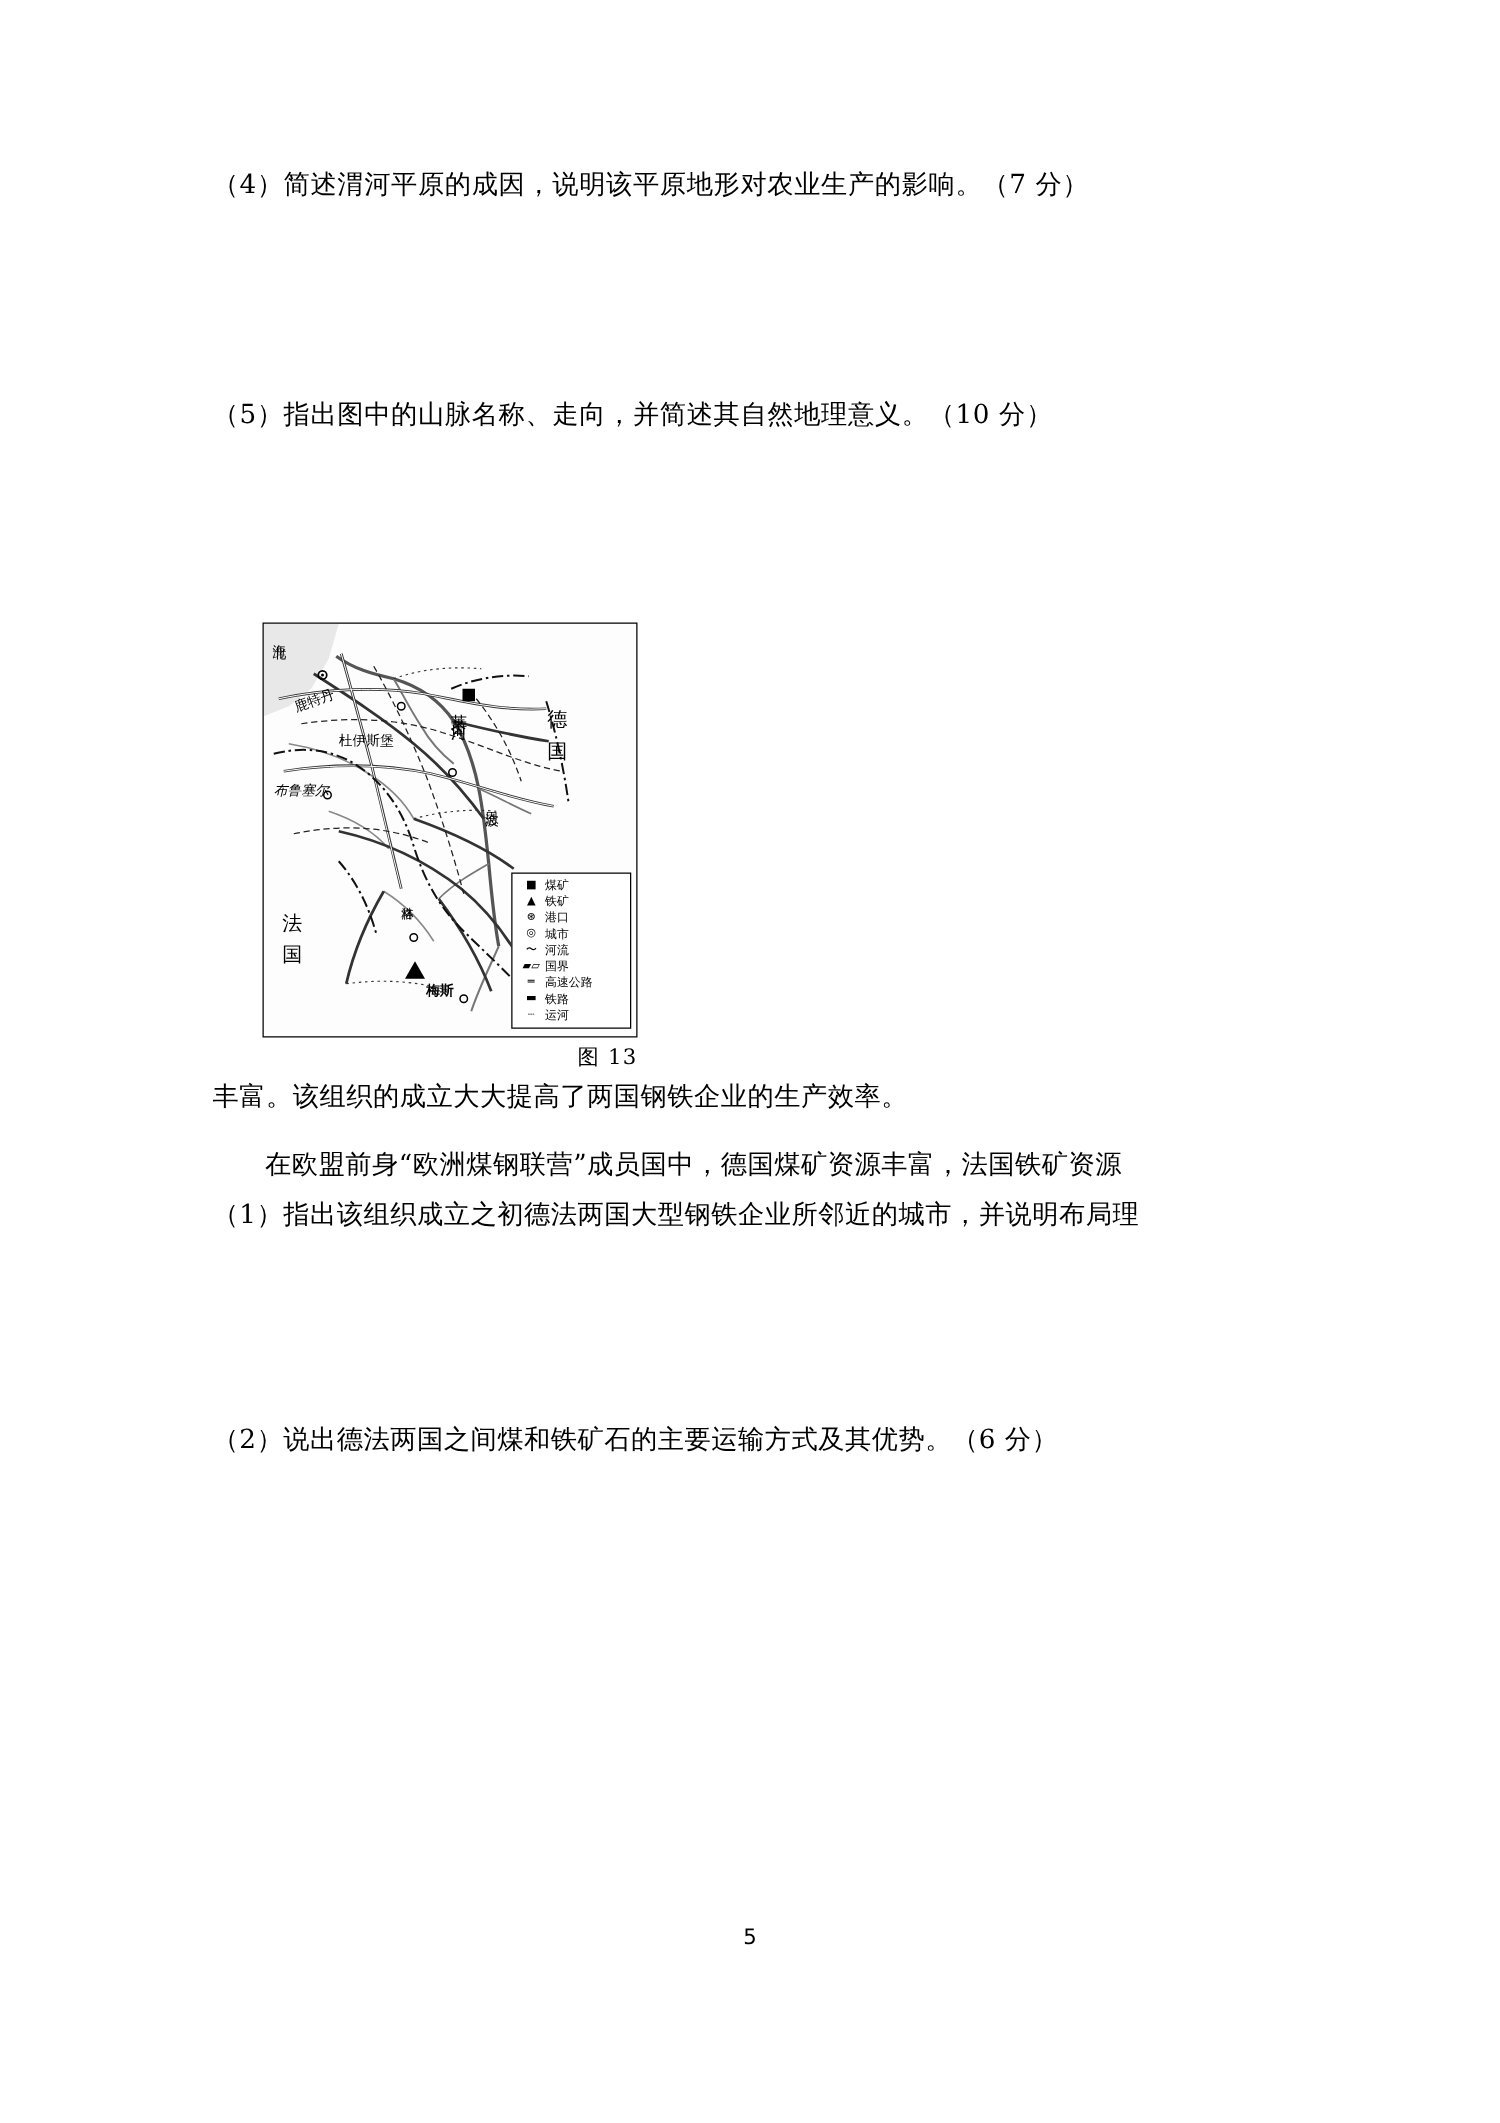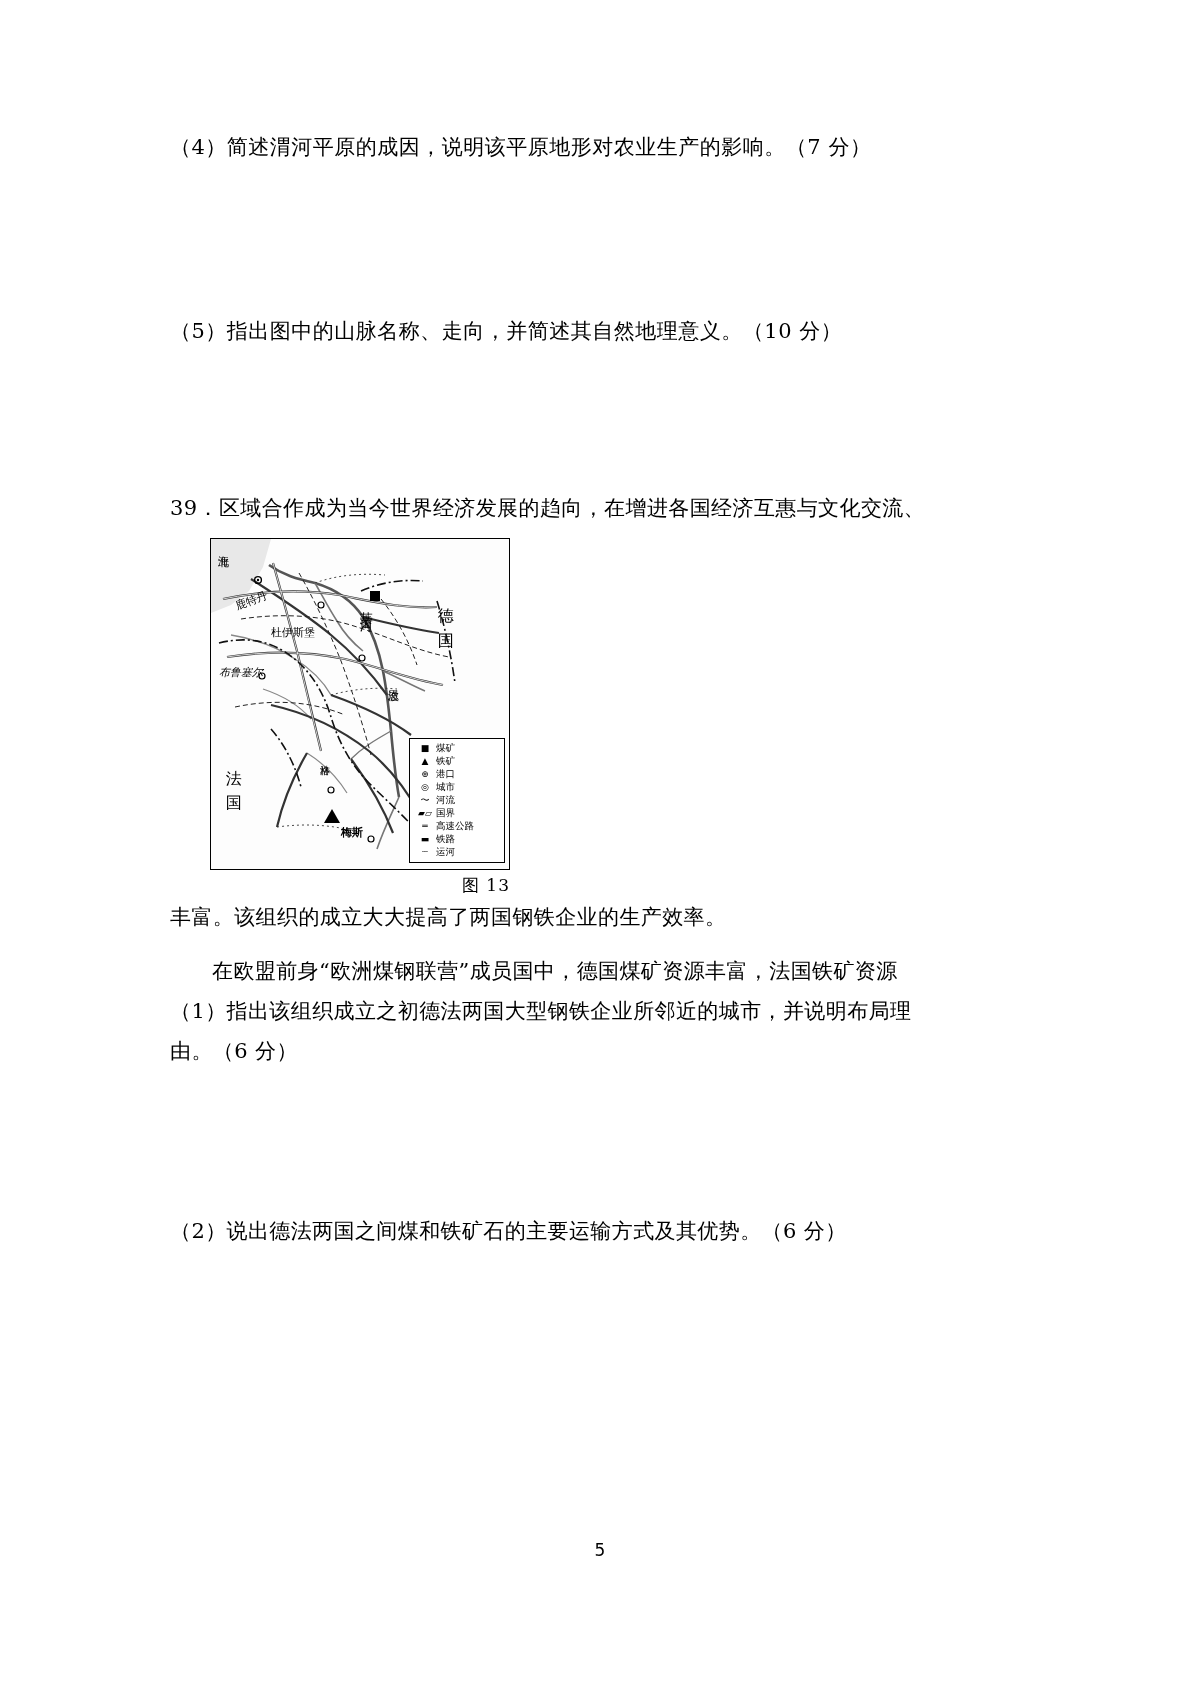--- a/index.html
+++ b/index.html
@@ -121,21 +121,20 @@
 <div class="page">
   <div class="content">
 
     <p class="q-line">（4）简述渭河平原的成因，说明该平原地形对农业生产的影响。（7 分）</p>
     <div class="gap-sm"></div>
 
     <p class="q-line">（5）指出图中的山脉名称、走向，并简述其自然地理意义。（10 分）</p>
     <div class="gap-md"></div>
 
     <div class="block-39">
-      <p class="para">39．区域合作成为当今世界经济发展的趋向，在增进各国经济互惠与文化交流、</p>
     </div>
 
     <div class="figure">
       <div class="map-box">
         <svg class="map-svg" width="298" height="330" viewBox="0 0 298 330">
 
           <path d="M0,0 L60,0 L52,28 L38,52 L20,66 L0,74 Z" fill="#e8e8e8" stroke="none"></path>
 
           <path d="M58,26 C72,36 86,40 104,44 C124,50 140,60 152,78 C162,94 168,112 172,132 C176,152 178,172 180,192 C182,214 184,236 188,258" fill="none" stroke="#555" stroke-width="2.6"></path>
           <path d="M104,44 C112,58 118,70 126,82 C134,96 142,104 152,112" fill="none" stroke="#777" stroke-width="1.6"></path>
@@ -247,21 +246,20 @@
           </div>
         </div>
       </div>
       <div class="fig-caption">图 13</div>
     </div>
 
     <p class="para">丰富。该组织的成立大大提高了两国钢铁企业的生产效率。</p>
     <p class="para indent" style="margin-top:14px;">在欧盟前身“欧洲煤钢联营”成员国中，德国煤矿资源丰富，法国铁矿资源</p>
 
     <p class="para">（1）指出该组织成立之初德法两国大型钢铁企业所邻近的城市，并说明布局理</p>
-    <p class="para">由。（6 分）</p>
 
     <div class="gap-md"></div>
 
     <p class="para">（2）说出德法两国之间煤和铁矿石的主要运输方式及其优势。（6 分）</p>
   </div>
 
   <div class="page-number">5</div>
 </div>
 
 </body></html>

